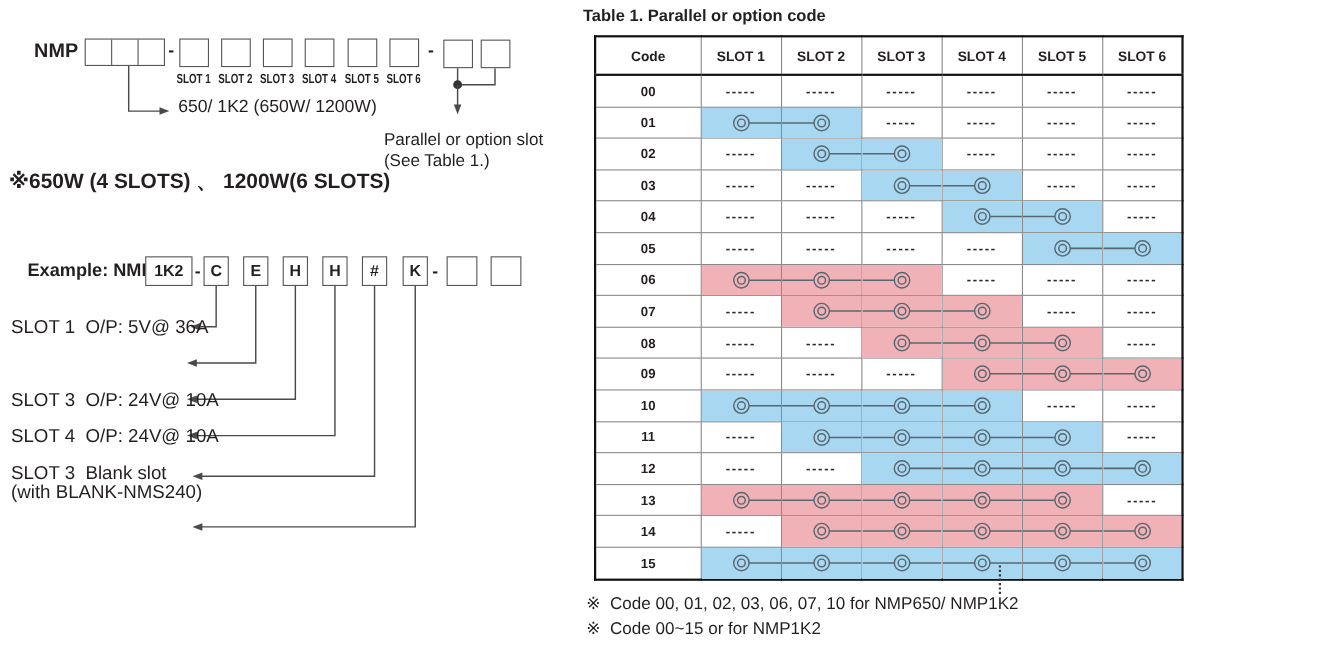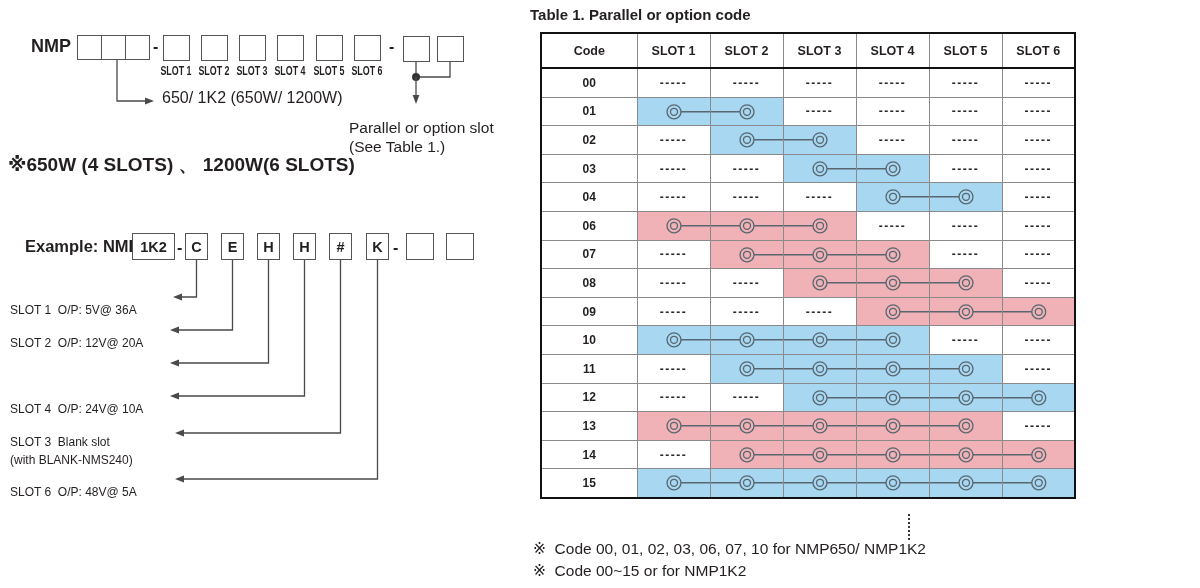--- a/index.html
+++ b/index.html
@@ -16,21 +16,21 @@
   .tri span{flex:1;border-right:1px solid #555;}
   .tri span:last-child{border-right:none;}
   .nmp{font-weight:bold;font-size:18px;text-align:right;}
   .dash{font-weight:bold;font-size:16px;}
   .slot-label{position:absolute;width:44px;text-align:center;font-size:12px;font-weight:bold;
               transform:scaleX(.74);transform-origin:center;white-space:nowrap;}
   .power-label{font-size:16px;}
   .watt-note{font-weight:bold;font-size:19px;}
   .parallel-note{font-size:15.5px;line-height:19px;}
   .example-label{font-weight:bold;font-size:16.5px;}
-  .spec{font-size:12px;margin-top:15px;}
+  .spec{font-size:17px;}
   
   .table-title{position:absolute;left:530px;top:6px;font-weight:bold;font-size:15px;}
   #option-table{position:absolute;left:540px;top:32px;width:536px;border-collapse:collapse;
                 table-layout:fixed;border:2.5px solid #111;}
   #option-table th,#option-table td{border:1px solid #8a8a8a;padding:0;text-align:center;}
   #option-table thead th{height:33px;font-size:12.5px;font-weight:bold;border-bottom:2.5px solid #111;}
   #option-table tbody td{height:27.6px;font-size:12px;font-weight:bold;}
   tr.group-start td{border-top:2.4px solid #111;margin-left:45px;}
   td.dash-cell{font-size:11px;letter-spacing:1.5px;color:#2a2a2a;font-weight:bold;}
   td.hl{position:relative;}
@@ -114,25 +114,24 @@
     <div class="box" style="left:221px;top:233px;width:23px;height:27px">E</div>
     <div class="box" style="left:257px;top:233px;width:23px;height:27px">H</div>
     <div class="box" style="left:293px;top:233px;width:23px;height:27px">H</div>
     <div class="box" style="left:329px;top:233px;width:23px;height:27px">#</div>
     <div class="box" style="left:366px;top:233px;width:23px;height:27px">K</div>
     <div class="abs dash" style="left:393px;top:239px">-</div>
     <div class="box" style="left:406px;top:233px;width:28px;height:27px"></div>
     <div class="box" style="left:446px;top:233px;width:28px;height:27px"></div>
 
     <div class="abs spec" style="left:10px;top:288px">SLOT 1  O/P: 5V@ 36A</div>
-    <div class="abs spec" style="left:10px;top:321px">SLOT 2  O/P: 12V@ 20A</div>
+    <div class="abs spec" style="left:10px;top:354px">SLOT 3  O/P: 24V@ 10A</div>
     <div class="abs spec" style="left:10px;top:387px">SLOT 4  O/P: 24V@ 10A</div>
     <div class="abs spec" style="left:10px;top:420px">SLOT 3  Blank slot</div>
     <div class="abs spec" style="left:10px;top:438px">(with BLANK-NMS240)</div>
-    <div class="abs spec" style="left:10px;top:470px">SLOT 6  O/P: 48V@ 5A</div>
   </div>
 
   <div class="table-title">Table 1. Parallel or option code</div>
 
   <table id="option-table">
     <colgroup>
         <col style="width:96px">
         <col span="6">
       </colgroup>
     <thead>
@@ -233,20 +232,41 @@
           </td>
           <td class="hl blue">
             <svg class="conn">
               <line x1="0" y1="50%" x2="50%" y2="50%"></line>
               <circle class="outer" cx="50%" cy="50%" r="7"></circle>
               <circle class="inner" cx="50%" cy="50%" r="3.5"></circle>
             </svg>
           </td>
           <td class="dash-cell">-----</td>
         </tr>
+        <tr>
+          <td class="code-cell">05</td>
+          <td class="dash-cell">-----</td>
+          <td class="dash-cell">-----</td>
+          <td class="dash-cell">-----</td>
+          <td class="dash-cell">-----</td>
+          <td class="hl blue">
+            <svg class="conn">
+              <line x1="50%" y1="50%" x2="100%" y2="50%"></line>
+              <circle class="outer" cx="50%" cy="50%" r="7"></circle>
+              <circle class="inner" cx="50%" cy="50%" r="3.5"></circle>
+            </svg>
+          </td>
+          <td class="hl blue">
+            <svg class="conn">
+              <line x1="0" y1="50%" x2="50%" y2="50%"></line>
+              <circle class="outer" cx="50%" cy="50%" r="7"></circle>
+              <circle class="inner" cx="50%" cy="50%" r="3.5"></circle>
+            </svg>
+          </td>
+        </tr>
         <tr class="group-start">
           <td class="code-cell">06</td>
           <td class="hl pink">
             <svg class="conn">
               <line x1="50%" y1="50%" x2="100%" y2="50%"></line>
               <circle class="outer" cx="50%" cy="50%" r="7"></circle>
               <circle class="inner" cx="50%" cy="50%" r="3.5"></circle>
             </svg>
           </td>
           <td class="hl pink">

